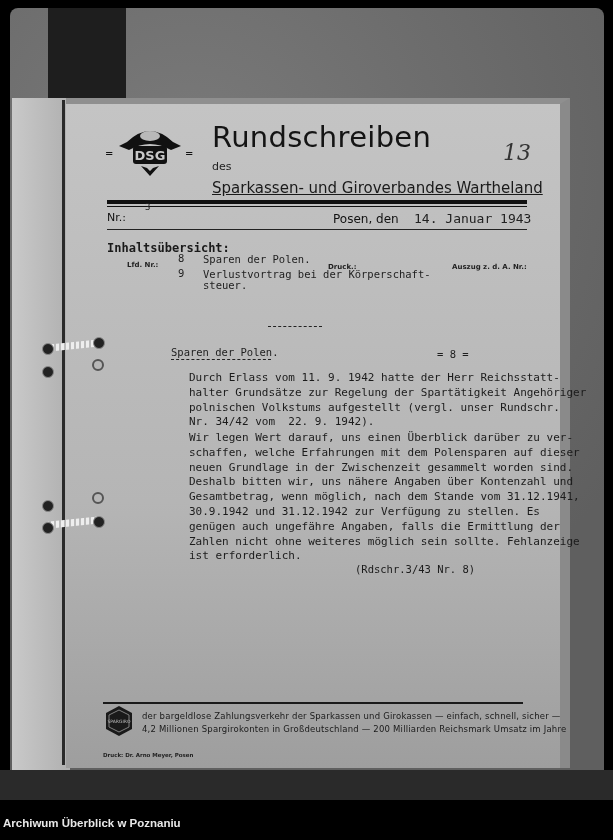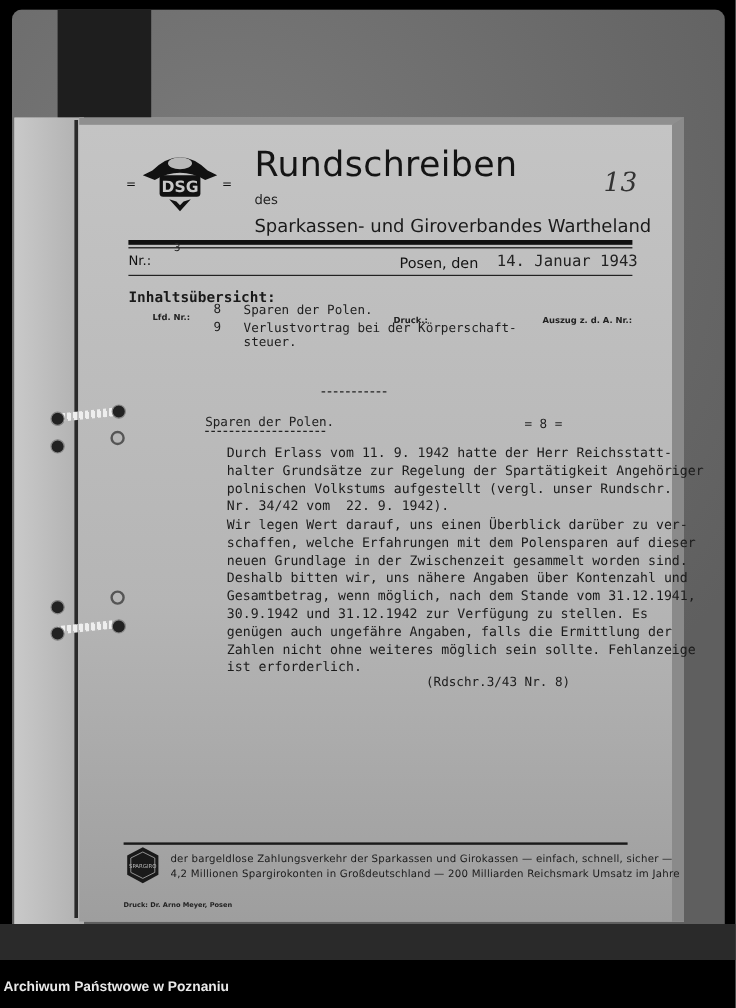--- a/index.html
+++ b/index.html
@@ -24,21 +24,21 @@
   
   .hole { position:absolute; width:10px; height:10px; border-radius:50%; background:#222; border:1px solid #888; }
   .hole.open { background:#b7b7b7; border:2px solid #555; width:8px; height:8px; }
   .ring { position:absolute; height:7px; background:repeating-linear-gradient(90deg,#eee 0 3px,#bbb 3px 5px);
     border-radius:4px; transform:rotate(-6deg); }
 
   
   .logo { position:absolute; left:105px; top:120px; width:90px; height:60px; }
   .title { position:absolute; left:212px; top:120px; font-family:"DejaVu Sans", sans-serif; font-size:29px; color:#141414; letter-spacing:0.3px; }
   .des { position:absolute; left:212px; top:160px; font-size:11px; color:#222; }
-  .subtitle { position:absolute; left:212px; top:179px; font-size:15px; color:#1a1a1a; }
+  .subtitle { position:absolute; left:212px; top:179px; font-size:15px; color:#1a1a1a;text-decoration:underline; }
   .handnum { position:absolute; left:503px; top:140px; font-size:22px; font-style:italic; color:#333; font-family:"DejaVu Serif", serif; }
   .rule-thick { position:absolute; left:107px; top:200px; width:420px; height:4px; background:#111; }
   .rule-thin { position:absolute; left:107px; top:206px; width:420px; height:1px; background:#111; }
   .nr-label { position:absolute; left:107px; top:211px; font-size:11px; color:#111; }
   .nr-value { position:absolute; left:145px; top:202px; font-size:9px; color:#222; font-family:"DejaVu Sans Mono", monospace; }
   .place { position:absolute; left:333px; top:212px; font-size:12px; color:#111; }
   .date { position:absolute; left:414px; top:211px; font-size:13px; color:#222; font-family:"DejaVu Sans Mono", monospace; }
   .rule-under-date { position:absolute; left:107px; top:229px; width:420px; height:1px; background:#222; }
 
   
@@ -142,13 +142,13 @@
 <div class="foot-rule"></div>
 <svg class="foot-logo" viewBox="0 0 30 32">
   <polygon points="15,1 28,8 28,24 15,31 2,24 2,8" fill="#1a1a1a"></polygon>
   <polygon points="15,5 25,10 25,22 15,27 5,22 5,10" fill="none" stroke="#999" stroke-width="0.8"></polygon>
   <text x="15" y="18" text-anchor="middle" font-size="4.5" font-family="DejaVu Sans, sans-serif" fill="#bbb">SPARGIRO</text>
 </svg>
 <div class="foot-line" style="top:711px;">der bargeldlose Zahlungsverkehr der Sparkassen und Girokassen — einfach, schnell, sicher —</div>
 <div class="foot-line" style="top:724px;">4,2 Millionen Spargirokonten in Großdeutschland — 200 Milliarden Reichsmark Umsatz im Jahre</div>
 <div class="printer">Druck: Dr. Arno Meyer, Posen</div>
 
-<div class="archive">Archiwum Państwowe w Poznaniu</div>
+<div class="archive">Archiwum Überblick w Poznaniu</div>
 
 </body></html>

